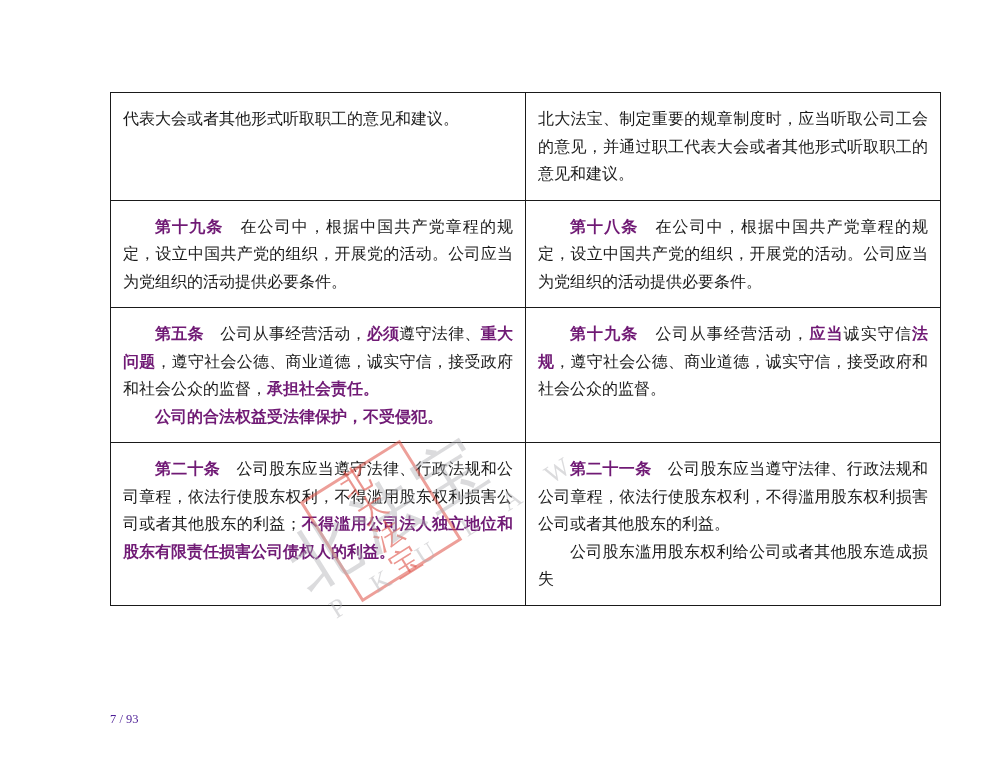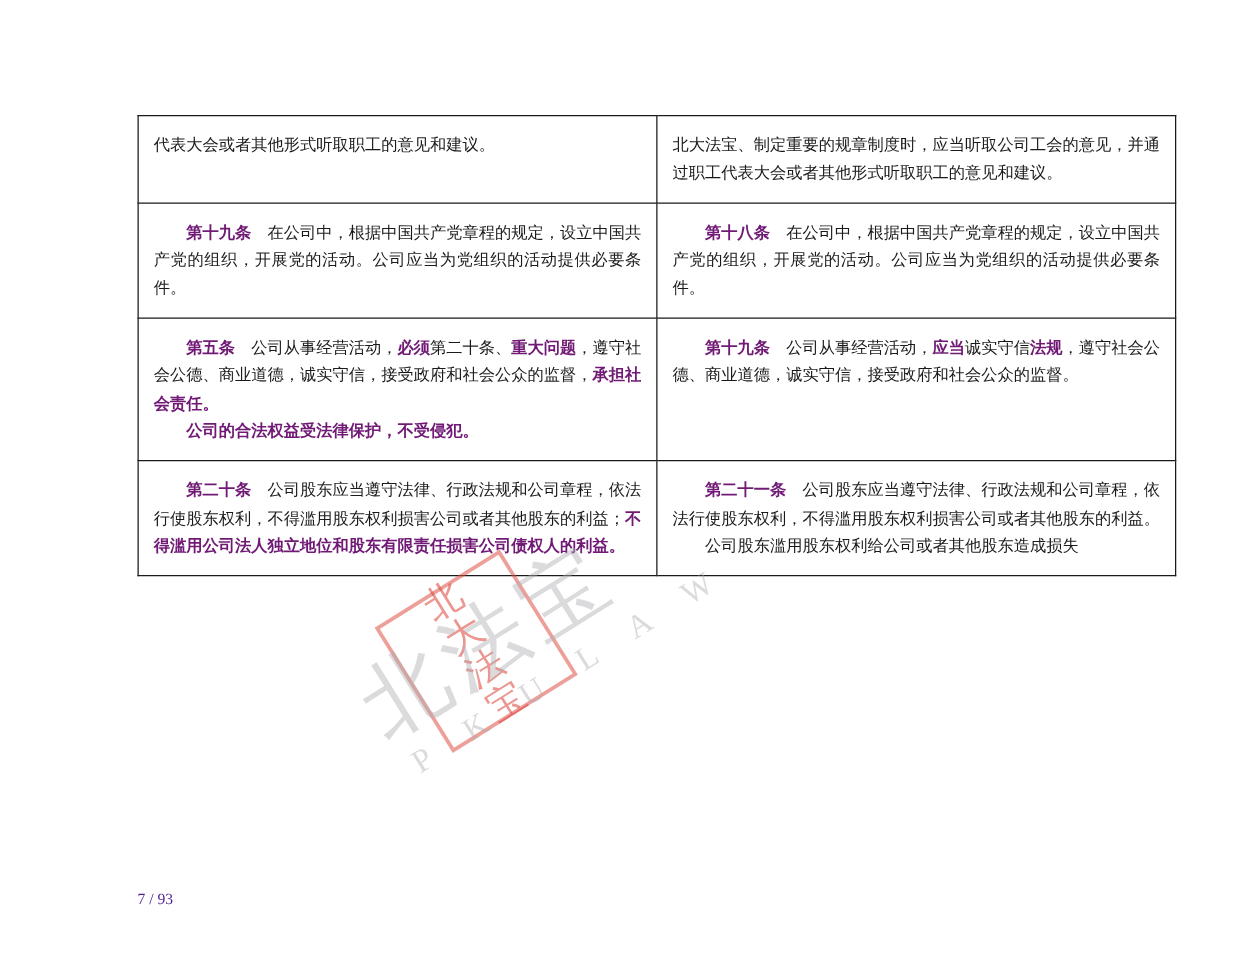--- a/index.html
+++ b/index.html
@@ -25,21 +25,21 @@
     left: 110px;
     top: 92px;
     width: 781px;
     border-collapse: collapse;
     table-layout: fixed;
   }
   .doc-table td {
     border: 1px solid #1a1a1a;
     vertical-align: top;
     padding: 12px 12px 12px 12px;
-    font-size: 13px;
+    font-size: 16px;
     line-height: 1.72;
     color: #1a1a1a;
     font-family: "Liberation Serif", "DejaVu Serif", serif;
   }
   .col-left { width: 390px; }
   .col-right { width: 390px; }
 
   p.para {
     margin: 0;
     text-align: justify;
@@ -142,21 +142,21 @@
         <tr>
           <td class="col-left">
             <p class="para indent"><span class="red">第十九条</span><span>　在公司中，根据中国共产党章程的规定，设立中国共产党的组织，开展党的活动。公司应当为党组织的活动提供必要条件。</span></p>
           </td>
           <td class="col-right">
             <p class="para indent"><span class="red">第十八条</span><span>　在公司中，根据中国共产党章程的规定，设立中国共产党的组织，开展党的活动。公司应当为党组织的活动提供必要条件。</span></p>
           </td>
         </tr>
         <tr>
           <td class="col-left">
-            <p class="para indent"><span class="red">第五条</span><span>　公司从事经营活动，</span><span class="red">必须</span><span>第二十条、</span><span class="red">重大问题</span><span>，遵守社会公德、商业道德，诚实守信，接受政府和社会公众的监督，</span><span class="red">承担社会责任。</span></p>
+            <p class="para indent"><span class="red">第五条</span><span>　公司从事经营活动，</span><span class="red">必须</span><span>遵守法律、</span><span class="red">重大问题</span><span>，遵守社会公德、商业道德，诚实守信，接受政府和社会公众的监督，</span><span class="red">承担社会责任。</span></p>
             <p class="para indent"><span class="red">公司的合法权益受法律保护，不受侵犯。</span></p>
           </td>
           <td class="col-right">
             <p class="para indent"><span class="red">第十九条</span><span>　公司从事经营活动，</span><span class="red">应当</span><span>诚实守信</span><span class="red">法规</span><span>，遵守社会公德、商业道德，诚实守信，接受政府和社会公众的监督。</span></p>
           </td>
         </tr>
         <tr>
           <td class="col-left">
             <p class="para indent"><span class="red">第二十条</span><span>　公司股东应当遵守法律、行政法规和公司章程，依法行使股东权利，不得滥用股东权利损害公司或者其他股东的利益；</span><span class="red">不得滥用公司法人独立地位和股东有限责任损害公司债权人的利益。</span></p>
           </td>

